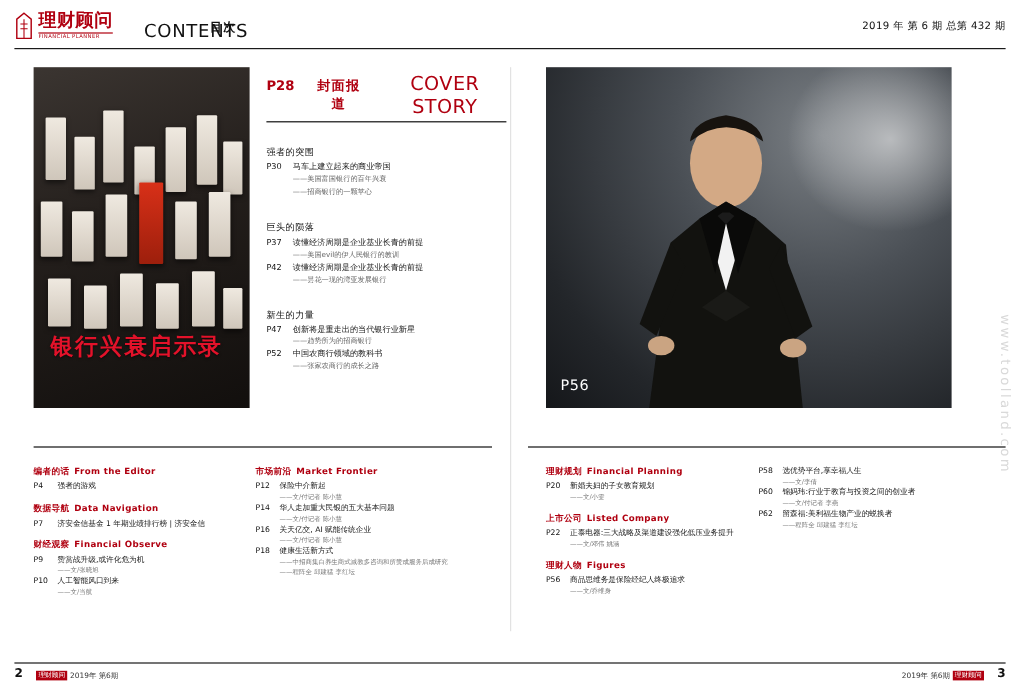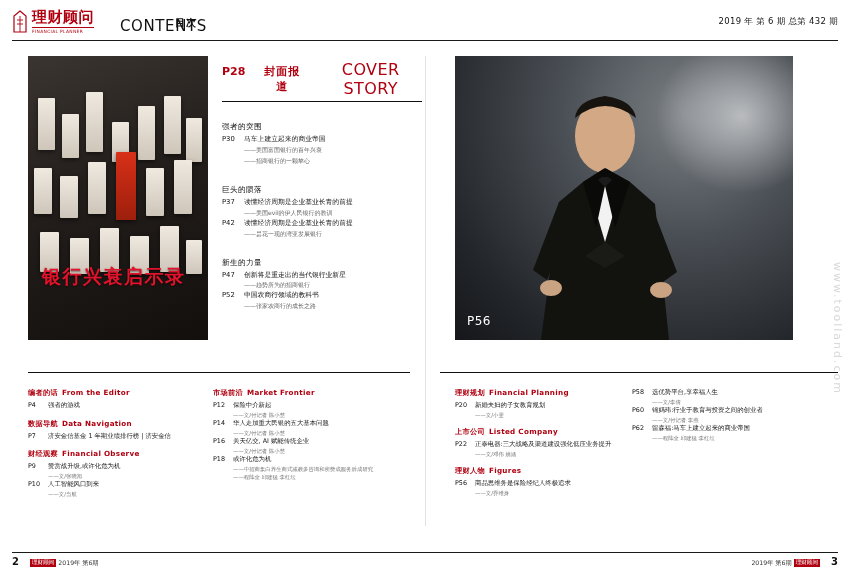--- a/index.html
+++ b/index.html
@@ -58,21 +58,21 @@
     overflow:hidden;
   }
   .cover-blocks{position:absolute;inset:0;}
   .blk{
     position:absolute;background:linear-gradient(180deg,#efe9e0,#cfc6ba);
     border-radius:1px;
     box-shadow:0 2px 4px rgba(0,0,0,.5);
   }
   .blk.red{background:linear-gradient(180deg,#d83018,#9d1f0c);}
   .cover-title{
-    position:absolute;left:14px;bottom:50px;
+    position:absolute;left:14px;bottom:38px;
     font-size:19px;font-weight:bold;color:#e3122a;
     letter-spacing:1.5px;
     text-shadow:0 1px 2px rgba(0,0,0,.6);
   }
 
   
   .story{
     position:absolute;left:222px;top:60px;width:200px;
   }
   .story-head{
@@ -336,21 +336,21 @@
           <span>华人走加重大民银的五大基本问题</span>
         </div>
         <div class="it-sub">——文/付记者 陈小慧</div>
         <div class="it-line">
           <span class="p">P16</span>
           <span>关天亿交, AI 赋能传统企业</span>
         </div>
         <div class="it-sub">——文/付记者 陈小慧</div>
         <div class="it-line">
           <span class="p">P18</span>
-          <span>或许化危为机</span>
+          <span>健康生活新方式</span>
         </div>
         <div class="it-sub">——中招商集白养生商式减教多咨询和所赞成服务后成研究</div>
         <div class="it-line">
           <span class="p"></span>
           <span></span>
         </div>
         <div class="it-sub">——程阵全 邱建猛 李红坛</div>
       </div>
     </div>
   <div class="col c3" id="col-2">
@@ -386,21 +386,21 @@
           <span>选优势平台,享幸福人生</span>
         </div>
         <div class="it-sub">——文/李倩</div>
         <div class="it-line">
           <span class="p">P60</span>
           <span>锦妈玮:行业于教育与投资之间的创业者</span>
         </div>
         <div class="it-sub">——文/付记者 李燕</div>
         <div class="it-line">
           <span class="p">P62</span>
-          <span>留森福:马车上建立起来的商业帝国</span>
+          <span>留森福:美利福生物产业的蜕换者</span>
         </div>
         <div class="it-sub">——程阵全 邱建猛 李红坛</div>
       </div>
     </div>
 
   <div class="wm">www.toolland.com</div>
 
   <div class="footer-rule"></div>
   <div class="pg-left">2</div>
   <div class="pg-right">3</div>

